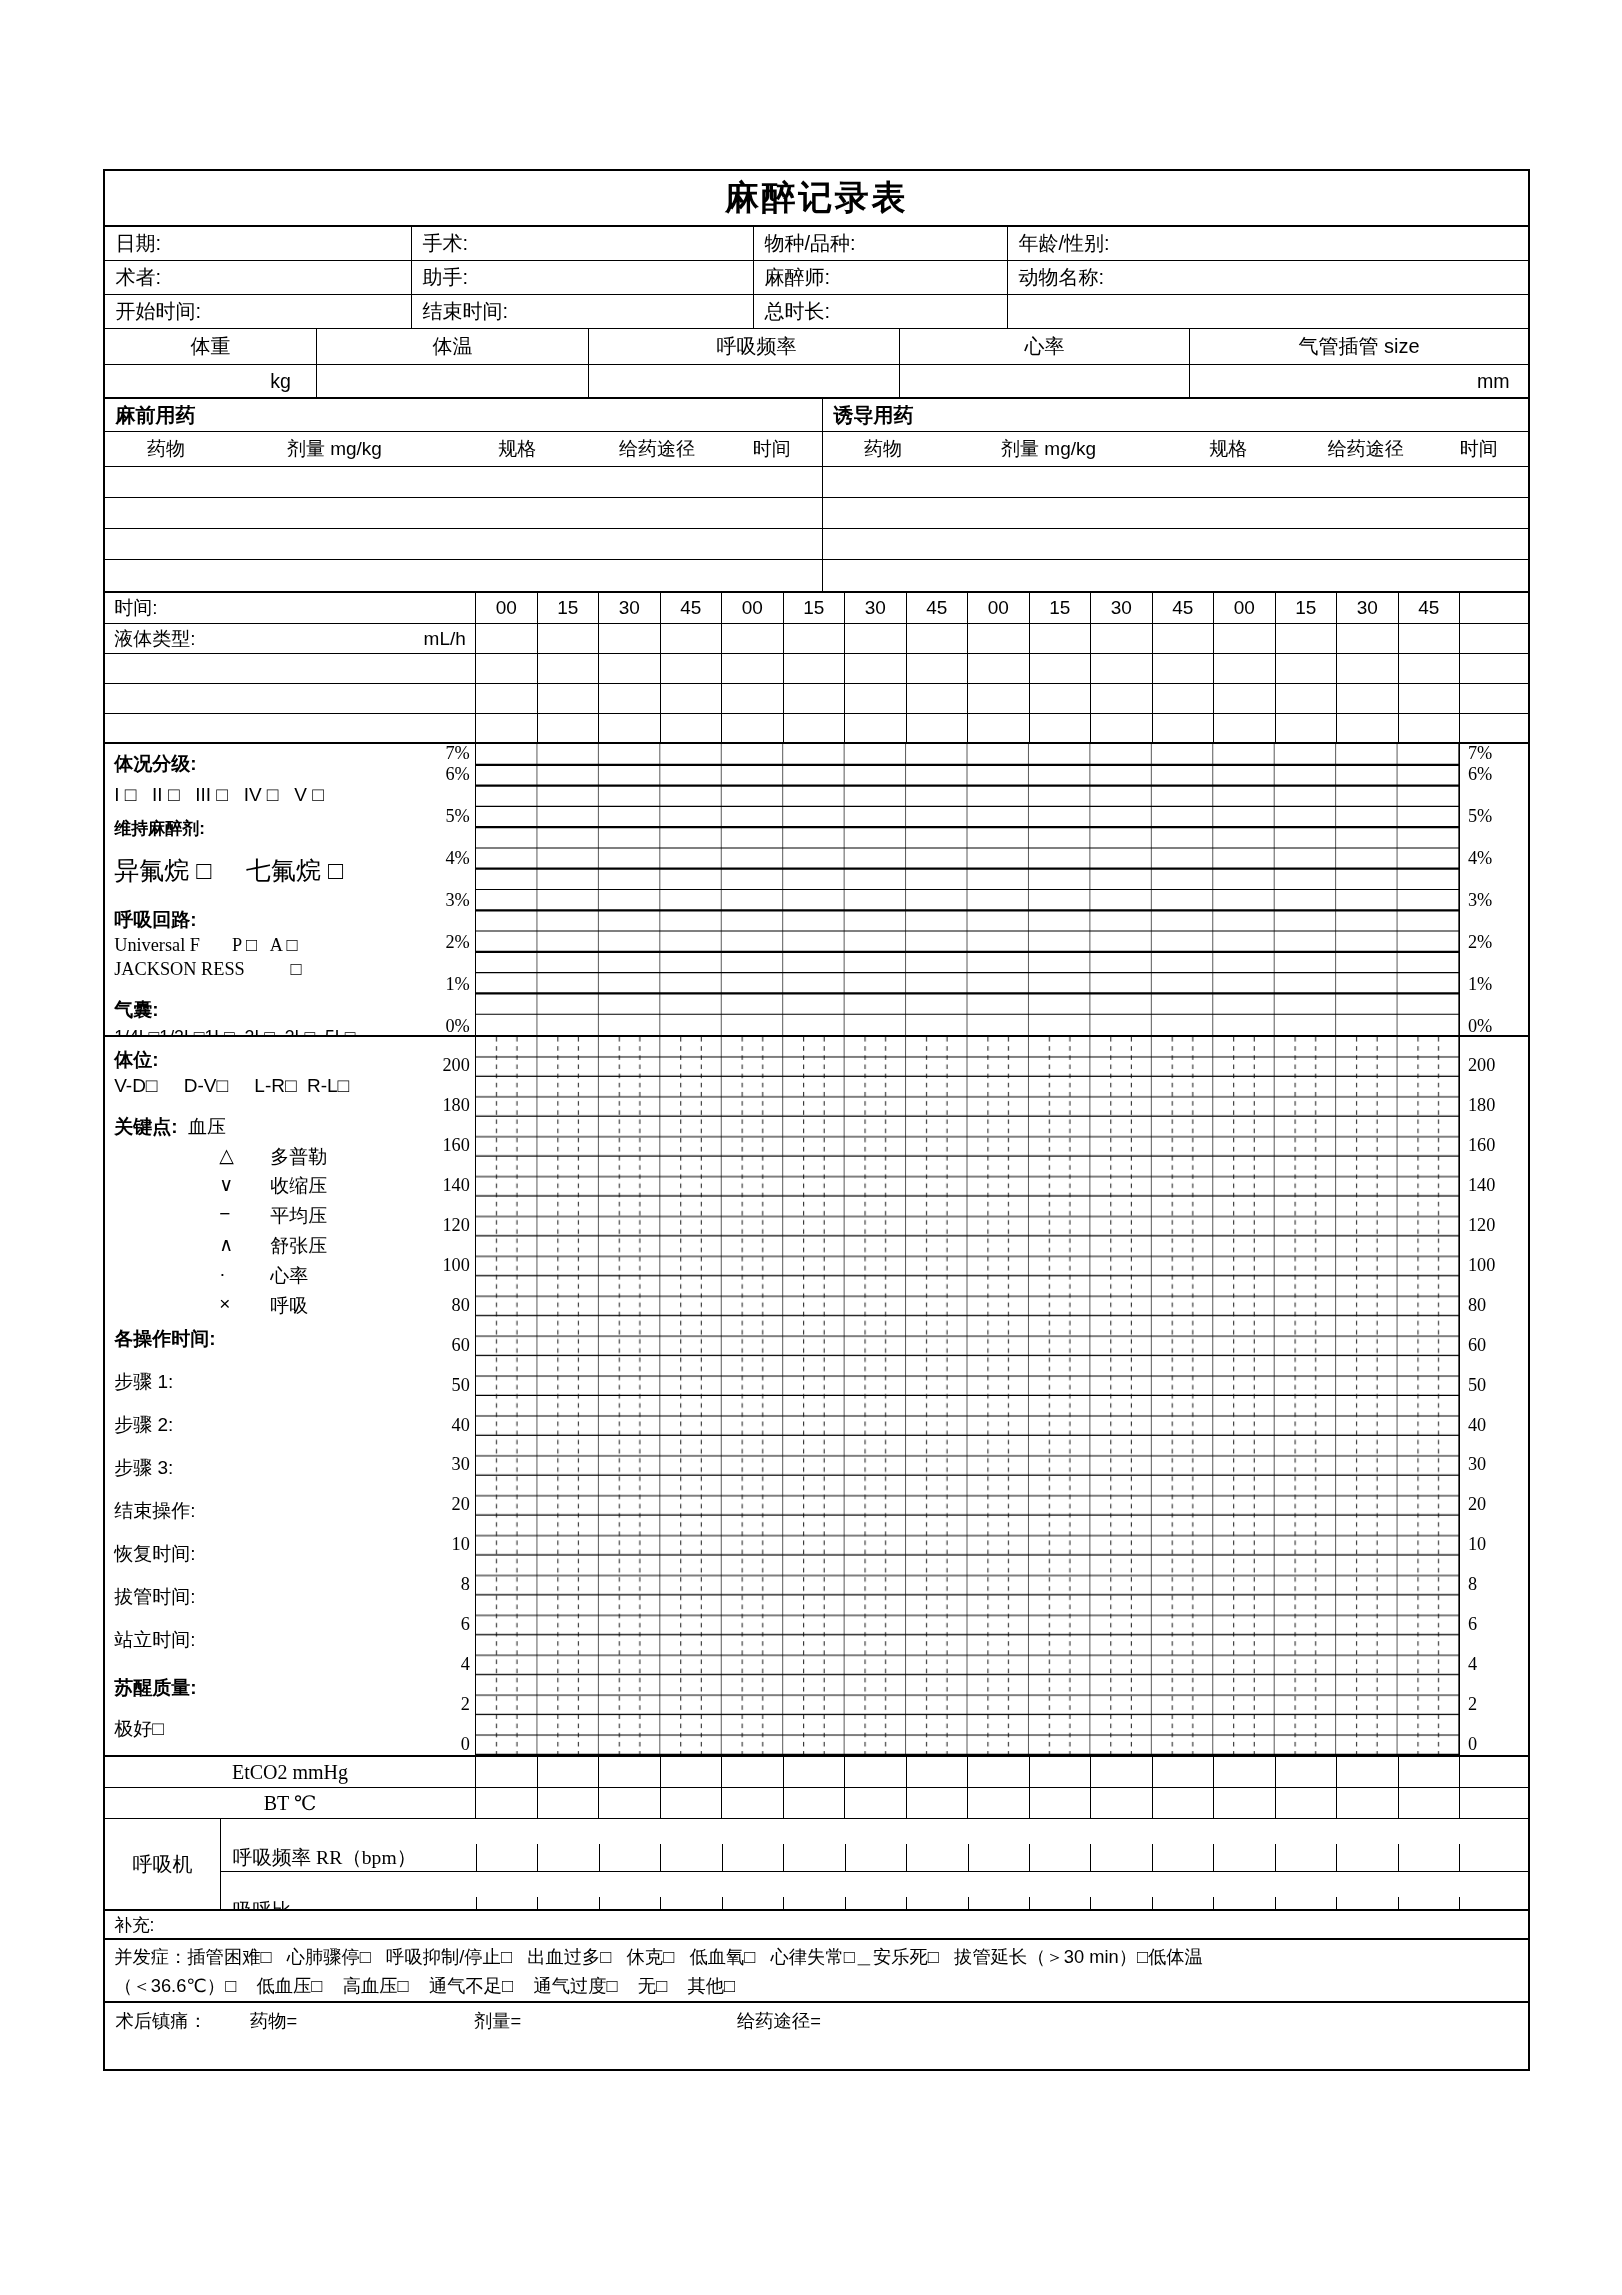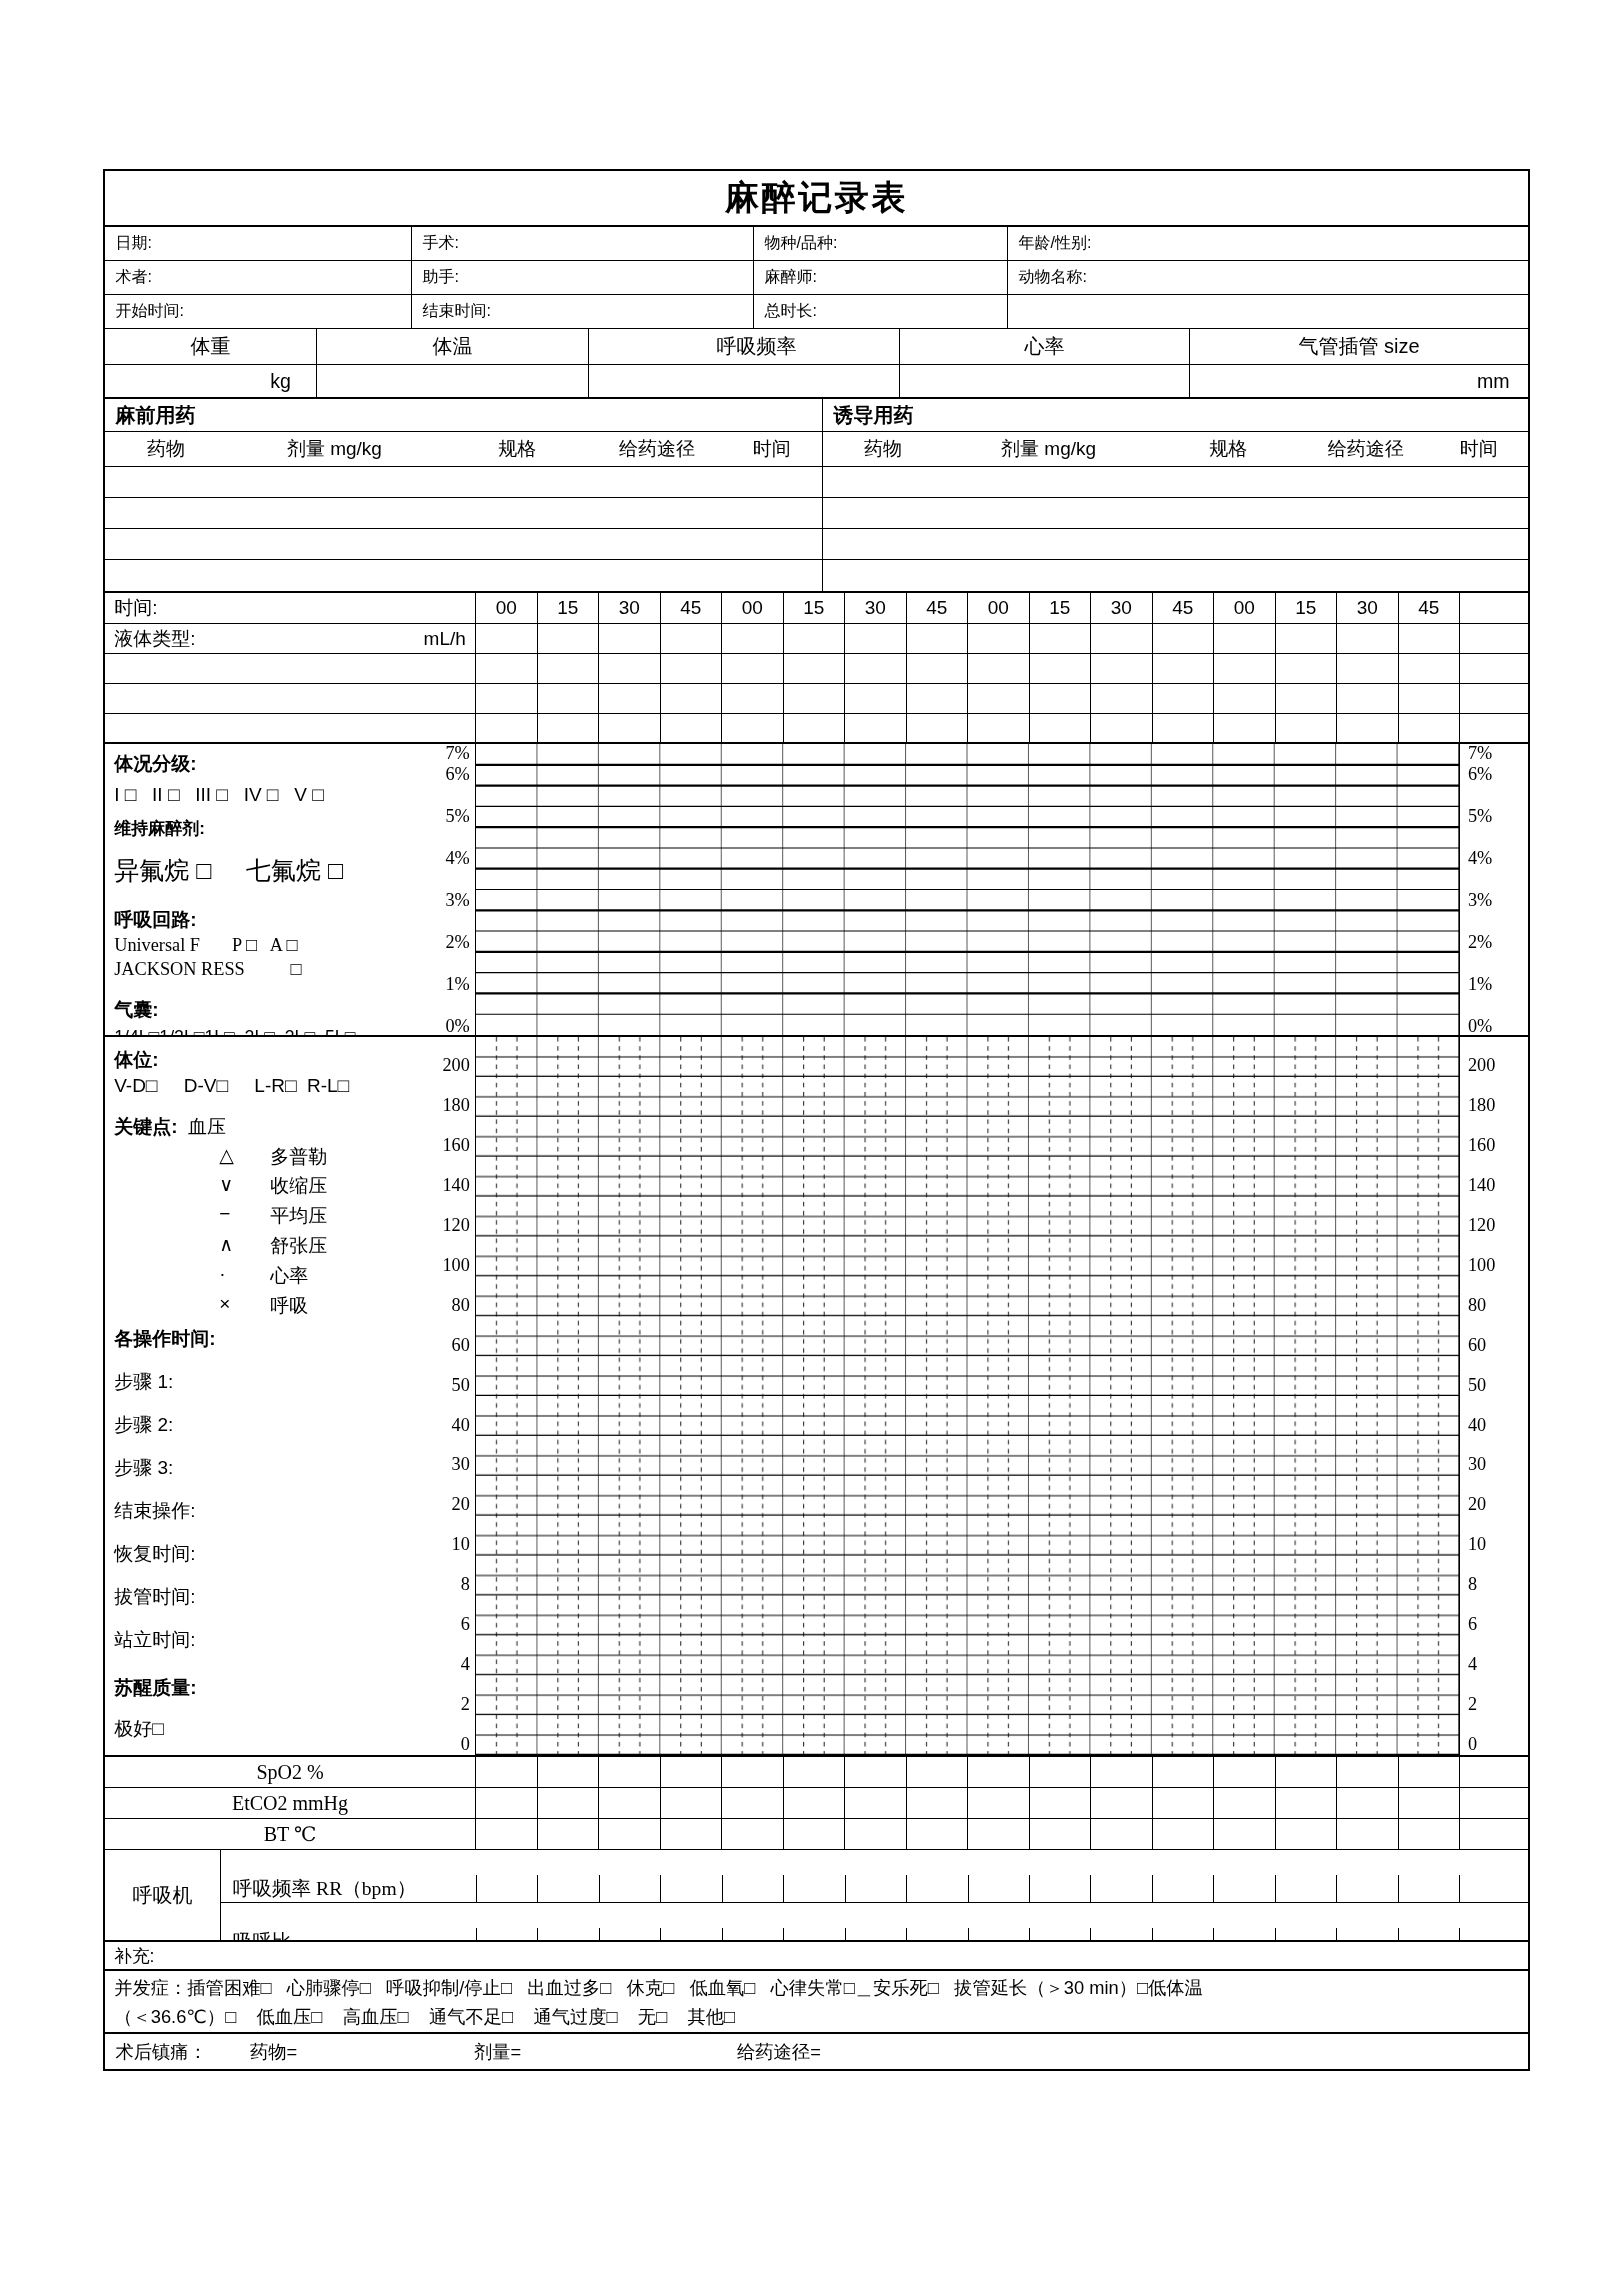--- a/index.html
+++ b/index.html
@@ -12,21 +12,21 @@
 
   .row { display:flex; border-bottom:1.3px solid #000; position:relative; overflow:hidden; }
   .row.thick { border-bottom:2px solid #000; }
   .bordered > * + * { border-left:1.3px solid #000; }
 
   
   .title-row { height:56px; align-items:center; justify-content:center; border-bottom:2px solid #000; }
   .title { font-size:34px; font-weight:bold; letter-spacing:2.6px; }
 
   .info-row { height:34px; align-items:center; }
-  .info-row > div { height:100%; display:flex; align-items:center; padding-left:10.5px; font-size:16px; }
+  .info-row > div { height:100%; display:flex; align-items:center; padding-left:10.5px; font-size:20px; }
   .iw1 { width:306px; } .iw2 { width:342px; } .iw3 { width:254px; } .iw4 { flex:1; }
 
   .vh-row { height:36px; }
   .vh-row > div { height:100%; display:flex; align-items:center; justify-content:center; font-size:20px; }
   .vw1 { width:211px; } .vw2 { width:272px; } .vw3 { width:311px;padding-left:25px; } .vw4 { width:290px; } .vw5 { flex:1; }
   .kg-row { height:34px; }
   .kg-row > div { height:100%; display:flex; align-items:center; font-size:19.6px; }
   .kg-row .unit-left  { justify-content:flex-end; padding-right:25px; }
   .kg-row .unit-right { justify-content:flex-end; padding-right:18.3px; }
 
@@ -448,42 +448,20 @@
         <div class="scale-label right" style="top: 497px;">10</div>
         <div class="scale-label right" style="top: 537px;">8</div>
         <div class="scale-label right" style="top: 577px;">6</div>
         <div class="scale-label right" style="top: 617px;">4</div>
         <div class="scale-label right" style="top: 657px;">2</div>
         <div class="scale-label right" style="top: 697px;">0</div>
       </div>
   </div>
 
   <div class="row mon-row bordered">
-    <div class="mon-label">SpO2 %</div>
-    <div class="cells">
-        <div class="gc"></div>
-        <div class="gc"></div>
-        <div class="gc"></div>
-        <div class="gc"></div>
-        <div class="gc"></div>
-        <div class="gc"></div>
-        <div class="gc"></div>
-        <div class="gc"></div>
-        <div class="gc"></div>
-        <div class="gc"></div>
-        <div class="gc"></div>
-        <div class="gc"></div>
-        <div class="gc"></div>
-        <div class="gc"></div>
-        <div class="gc"></div>
-        <div class="gc"></div>
-      </div>
-    <div class="rcell"></div>
-  </div>
-  <div class="row mon-row bordered">
     <div class="mon-label">EtCO2 mmHg</div>
     <div class="cells">
         <div class="gc"></div>
         <div class="gc"></div>
         <div class="gc"></div>
         <div class="gc"></div>
         <div class="gc"></div>
         <div class="gc"></div>
         <div class="gc"></div>
         <div class="gc"></div>

